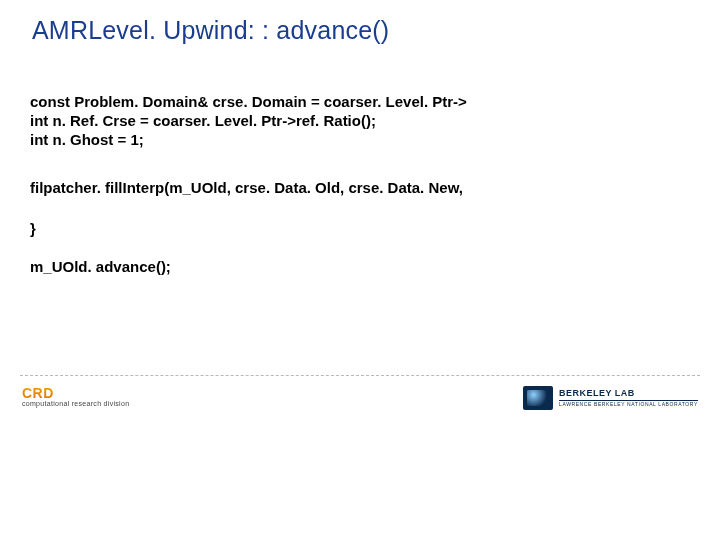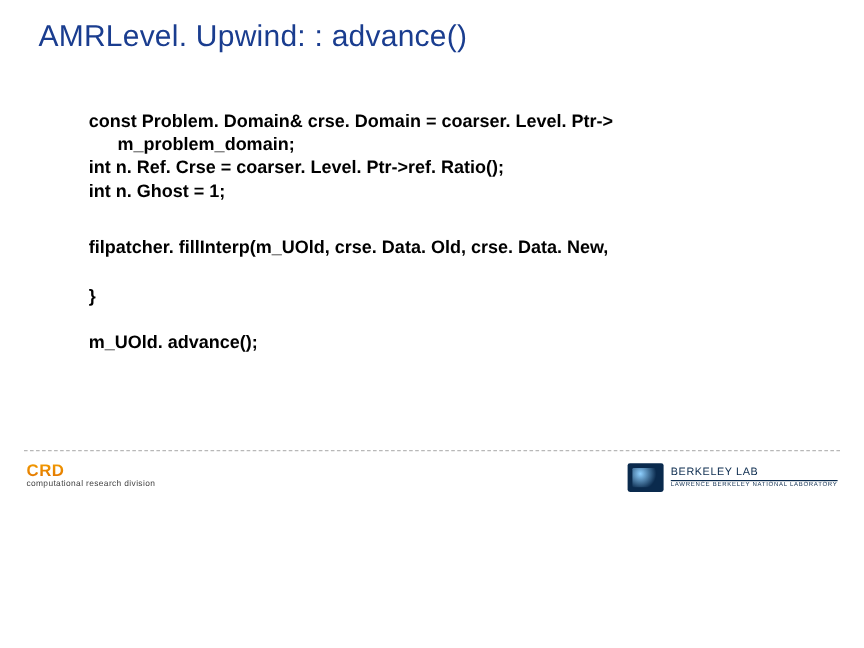--- a/index.html
+++ b/index.html
@@ -32,21 +32,20 @@
     left: 30px;
     top: 92px;
     width: 660px;
     font-size: 15px;
     line-height: 1.28;
     font-weight: 700;
     color: #000;
   }
   .block {
     margin-bottom: 18px;
-    margin-left: 44px;
   }
   .indent {
     padding-left: 24px;
     display: block;
   }
   .indent-big {
     padding-left: 260px;
     display: block;
   }
   .indent-115 {
@@ -122,21 +121,21 @@
     background: radial-gradient(circle at 30% 30%, #8fd0ff 0%, #0a2a4d 70%);
     border-radius: 1px;
   }
   .bl-text {
     display: flex;
     flex-direction: column;
     line-height: 1;
   }
   .bl-main {
     font-size: 9px;
-    font-weight: 400;
+    font-weight: 700;
     letter-spacing: 0.5px;
     color: #0a2a4d;
   }
   .bl-sub {
     font-size: 5px;
     letter-spacing: 0.6px;
     color: #0a2a4d;
     margin-top: 2px;
     border-top: 1px solid #0a2a4d;
     padding-top: 1px;
@@ -146,21 +145,20 @@
 <body>
 
 <div class="slide">
 
   <div class="title">AMRLevel. Upwind: : advance()</div>
 
   <div class="body">
 
     <div class="block">
       <span>const Problem. Domain&amp; crse. Domain = coarser. Level. Ptr-&gt;</span><br>
-      <span class="indent">m_problem_domain;</span>
       <span>int n. Ref. Crse = coarser. Level. Ptr-&gt;ref. Ratio();</span><br>
       <span>int n. Ghost = 1;</span>
     </div>
 
 
     <div class="block" style="margin-top:28px">
       <span>filpatcher. fillInterp(m_UOld, crse. Data. Old, crse. Data. New,</span><br>
     </div>
 
     <div class="block" style="margin-top:22px">

